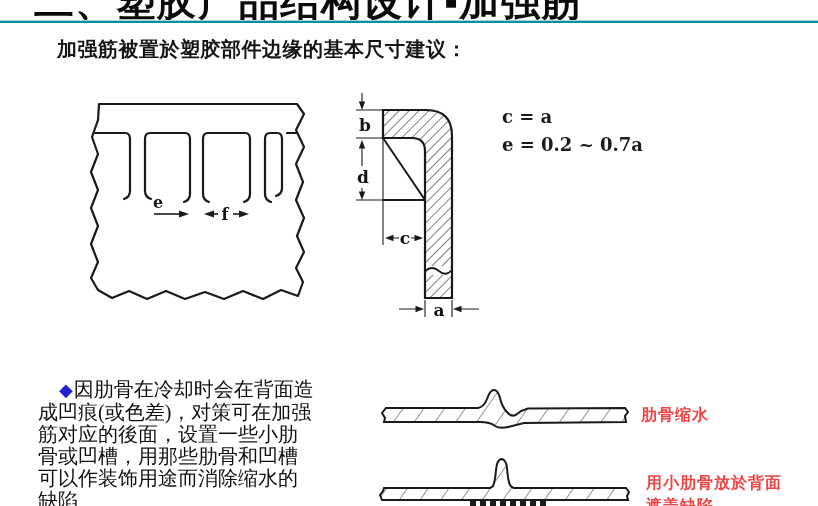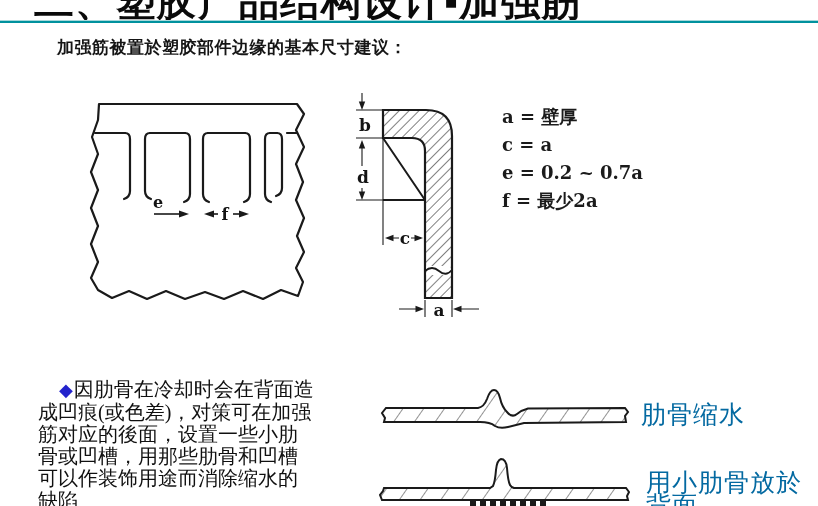--- a/index.html
+++ b/index.html
@@ -3,29 +3,29 @@
 <meta charset="utf-8">
 <style>
   html,body{margin:0;padding:0;background:#fff;}
   .slide{position:relative;width:818px;height:506px;overflow:hidden;background:#ffffff;
          font-family:"Liberation Serif","DejaVu Serif",serif;color:#111;}
   .abs{position:absolute;}
   .page-title{left:34px;top:-23px;font-family:"Liberation Sans","DejaVu Sans",sans-serif;
       font-size:40px;font-weight:bold;letter-spacing:1px;color:#0a0a0a;white-space:nowrap;line-height:48px;}
   .title-rule{left:0;top:20px;width:818px;height:3px;
       background:linear-gradient(#a7d8db 33%,#00919e 33%);}
-  .subtitle{left:57px;top:36px;font-size:17px;font-weight:600;letter-spacing:.5px;color:#151515;white-space:nowrap;}
+  .subtitle{left:57px;top:36px;font-size:20px;font-weight:600;letter-spacing:.5px;color:#151515;white-space:nowrap;}
   .legend{left:502px;top:103px;font-family:"DejaVu Serif","Liberation Serif",serif;
       font-size:18px;font-weight:bold;color:#1b1b1b;}
   .legend-line{height:28px;line-height:28px;white-space:nowrap;}
   .note{left:38px;top:378px;width:332px;font-size:20px;line-height:22px;color:#101010;}
   .note .diamond{color:#2222cc;font-size:18px;margin-left:21px;margin-right:1px;}
   .note .note-text{white-space:pre-line;}
-  .fig-label{font-family:"DejaVu Serif","Liberation Serif",serif;font-size:25px;font-weight:normal;
-      color:#0369a1;letter-spacing:1px;white-space:pre-line;line-height:23px;}
+  .fig-label{font-family:"DejaVu Serif","Liberation Serif",serif;font-size:16px;font-weight:bold;
+      color:#ef4444;letter-spacing:1px;white-space:pre-line;line-height:23px;}
   .lbl1{left:641px;top:403px;}
   .lbl2{left:646px;top:471px;}
   svg text{font-family:"DejaVu Serif","Liberation Serif",serif;font-weight:bold;fill:#141414;}
 </style>
 </head>
 <body>
 
 <div class="slide">
 
   <div class="abs page-title">二、塑胶产品结构设计▪加强筋</div>
@@ -85,24 +85,22 @@
       <polygon points="82,221 73.5,217.8 73.5,224.2"></polygon>
       <polygon points="111,221 119.5,217.8 119.5,224.2"></polygon>
     </g>
     <text x="23" y="43" font-size="17" text-anchor="middle">b</text>
     <text x="21" y="95" font-size="17" text-anchor="middle">d</text>
     <text x="63" y="156" font-size="17" text-anchor="middle">c</text>
     <text x="97" y="228" font-size="17" text-anchor="middle">a</text>
   </svg>
 
   <div class="abs legend">
-    <div class="legend-line">a = 壁厚</div>
     <div class="legend-line">c = a</div>
     <div class="legend-line">e = 0.2 ~ 0.7a</div>
-    <div class="legend-line">f = 最少2a</div>
   </div>
 
   <div class="abs note">
     <span class="diamond">◆</span><span class="note-text">因肋骨在冷却时会在背面造
 成凹痕(或色差)，对策可在加强
 筋对应的後面，设置一些小肋
 骨或凹槽，用那些肋骨和凹槽
 可以作装饰用途而消除缩水的
 缺陷</span>
   </div>

